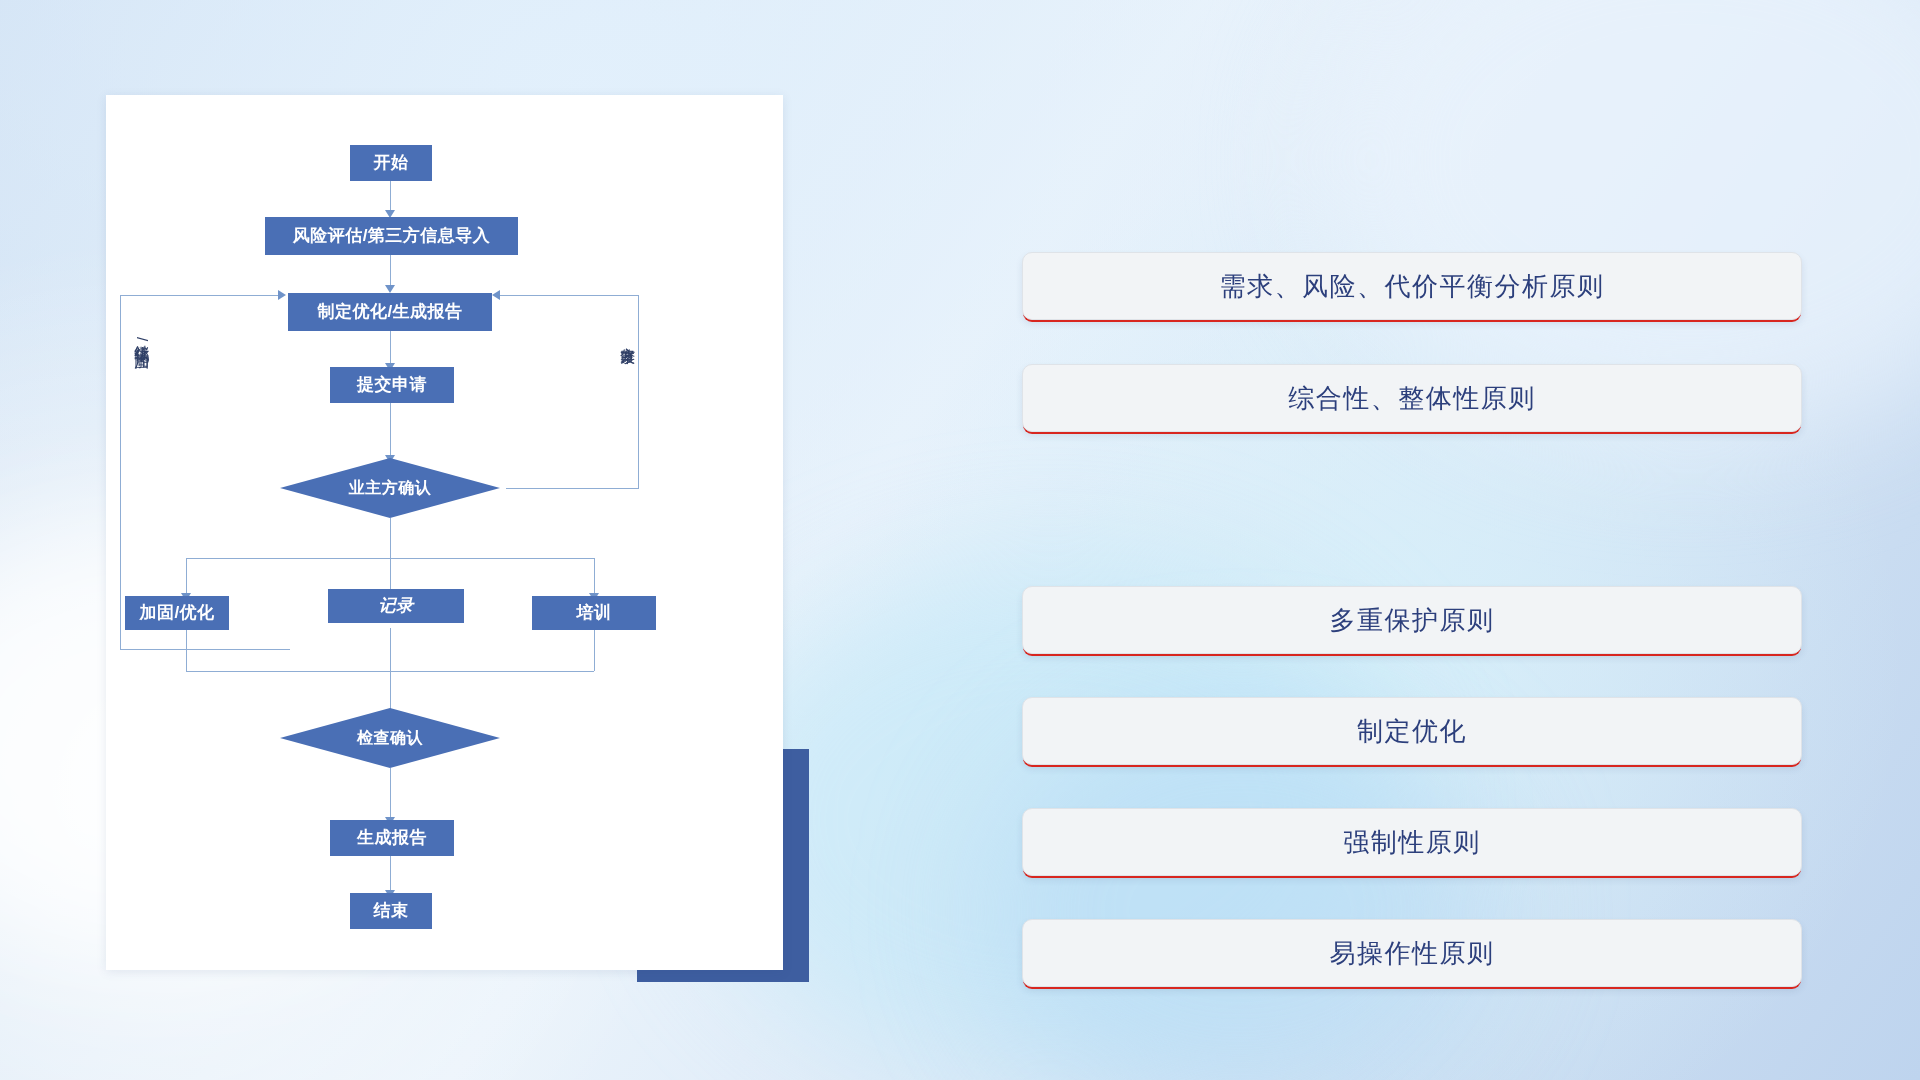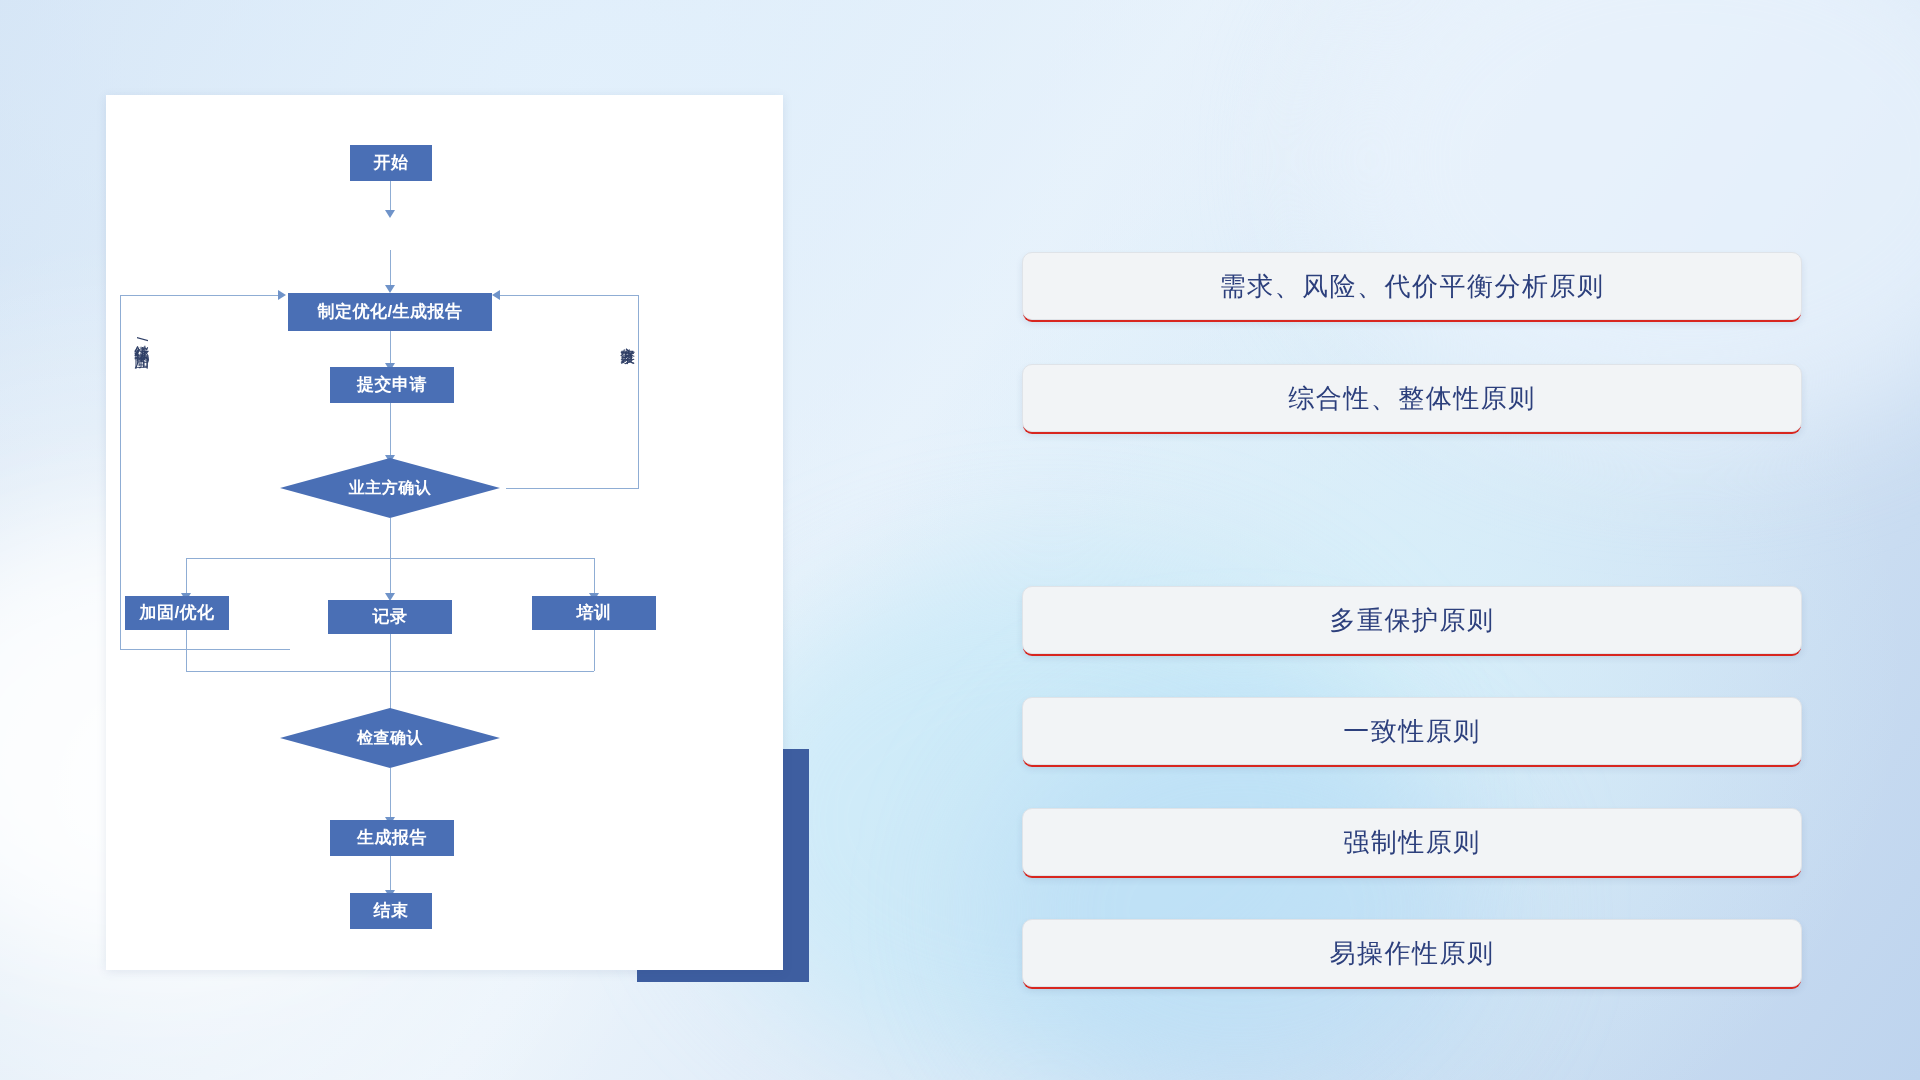--- a/index.html
+++ b/index.html
@@ -228,34 +228,35 @@
       <div class="arrow-down" style="left:279px; top:722px;"></div>
 
       <div class="vline" style="left:284px; top:760px; height:38px;"></div>
       <div class="arrow-down" style="left:279px; top:795px;"></div>
 
       <div class="vlabel" style="left:26px; top:238px; height:150px;">继续优化/加固</div>
       <div class="vlabel" style="left:512px; top:240px; height:120px;">方案修改</div>
 
       <div class="node" style="left:244px; top:50px; width:82px; height:36px;">开始</div>
 
+      <div class="node" style="left:159px; top:122px; width:253px; height:38px;">风险评估/第三方信息导入</div>
 
       <div class="node" style="left:182px; top:198px; width:204px; height:38px;">制定优化/生成报告</div>
 
       <div class="node" style="left:224px; top:272px; width:124px; height:36px;">提交申请</div>
 
       <div class="diamond-wrap" style="left:174px; top:363px; width:220px; height:60px;">
         <svg width="220" height="60" viewBox="0 0 220 60">
           <polygon points="110,0 220,30 110,60 0,30" fill="#4a6fb5"></polygon>
         </svg>
         <div class="diamond-label">业主方确认</div>
       </div>
 
       <div class="node" style="left:19px; top:501px; width:104px; height:34px;">加固/优化</div>
-      <div class="node" style="left:222px; top:505px; width:124px; height:34px;">记录</div>
+      <div class="node" style="left:222px; top:494px; width:136px; height:34px;font-style:italic;">记录</div>
       <div class="node" style="left:426px; top:501px; width:124px; height:34px;">培训</div>
 
       <div class="diamond-wrap" style="left:174px; top:613px; width:220px; height:60px;">
         <svg width="220" height="60" viewBox="0 0 220 60">
           <polygon points="110,0 220,30 110,60 0,30" fill="#4a6fb5"></polygon>
         </svg>
         <div class="diamond-label">检查确认</div>
       </div>
 
       <div class="node" style="left:224px; top:725px; width:124px; height:36px;">生成报告</div>
@@ -269,21 +270,21 @@
   <div class="pill" style="top:236px;">
     <span>需求、风险、代价平衡分析原则</span>
   </div>
   <div class="pill" style="top:348px;">
     <span>综合性、整体性原则</span>
   </div>
   <div class="pill" style="top:570px;">
     <span>多重保护原则</span>
   </div>
   <div class="pill" style="top:681px;">
-    <span>一致性原则</span>
+    <span>制定优化</span>
   </div>
   <div class="pill" style="top:792px;">
     <span>强制性原则</span>
   </div>
   <div class="pill" style="top:903px;">
     <span>易操作性原则</span>
   </div>
 
 </div>
 

